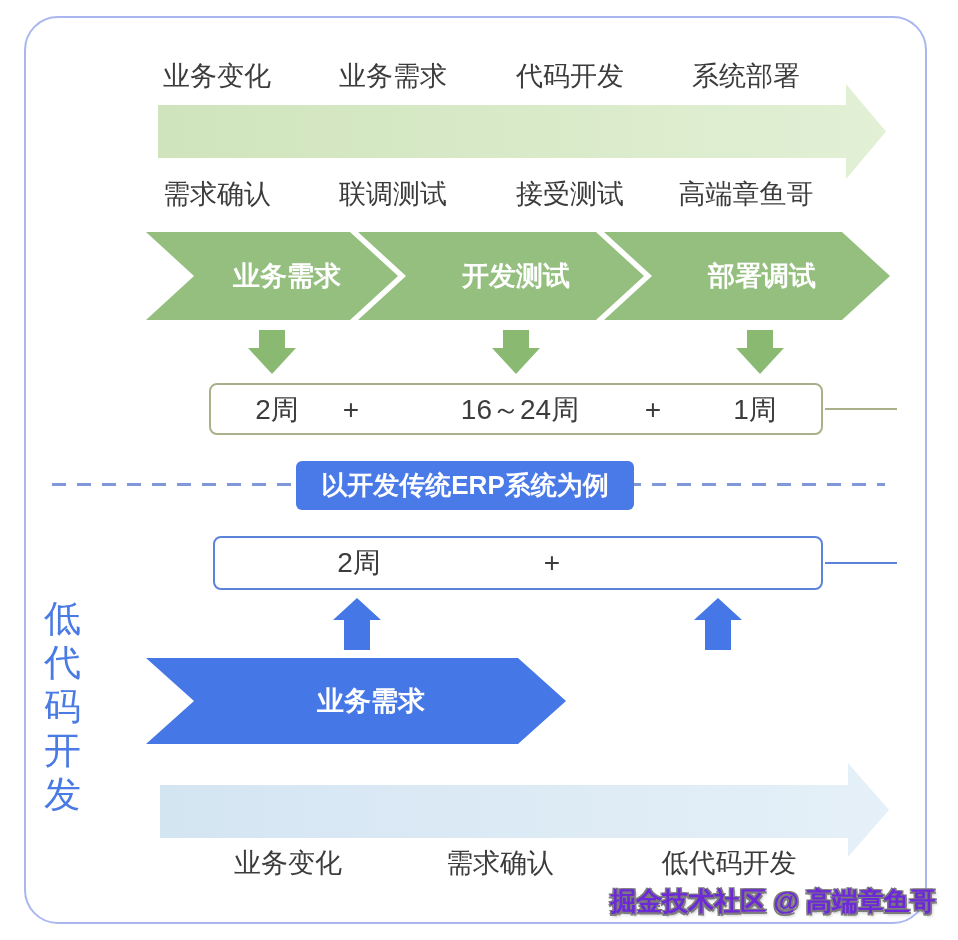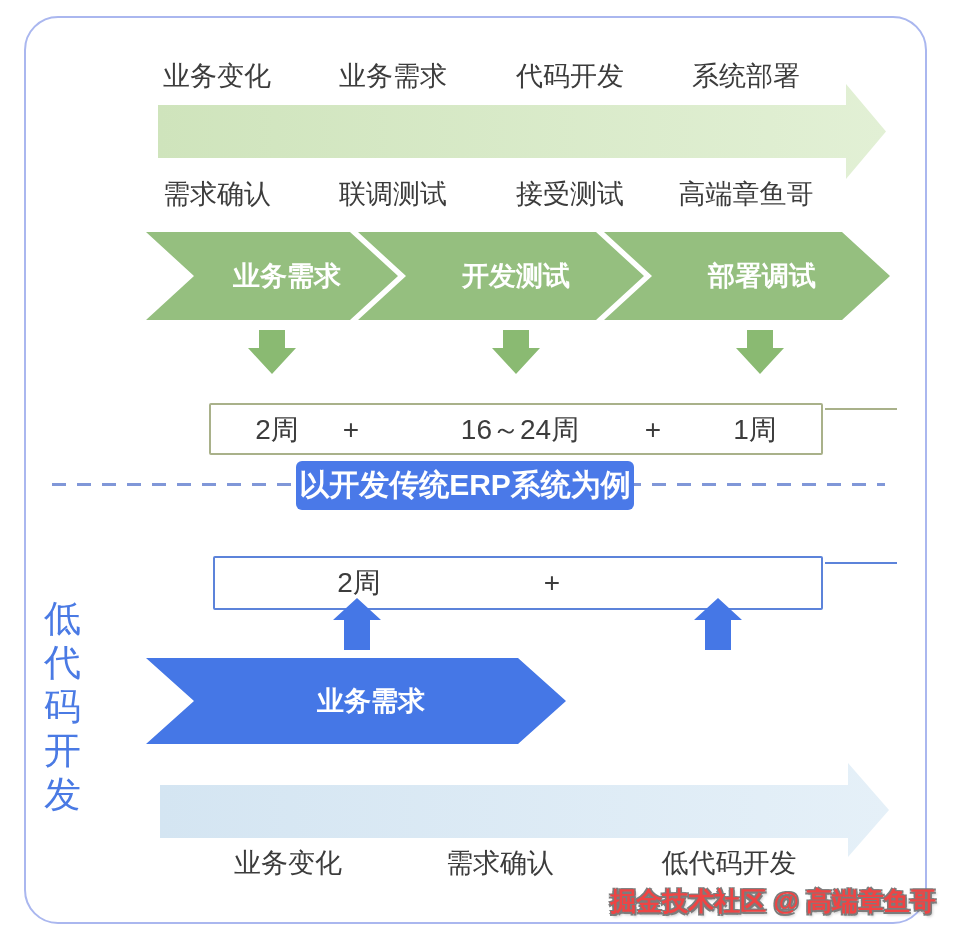--- a/index.html
+++ b/index.html
@@ -27,43 +27,43 @@
     padding-left:30px;box-sizing:border-box;color:#fff;font-weight:bold;font-size:27px;white-space:nowrap;
     clip-path:polygon(0 0, calc(100% - 48px) 0, 100% 50%, calc(100% - 48px) 100%, 0 100%, 48px 50%);
   }
   .chev.green{top:232px;background:var(--green_phase,#95bf7f);}
   .chev.blue{top:658px;height:86px;background:var(--blue_phase,#4577e6);}
   .arr-down{position:absolute;top:330px;width:48px;height:44px;}
   .arr-down polygon{fill:var(--green_arrow,#8aba72);}
   .arr-up{position:absolute;top:598px;width:48px;height:52px;}
   .arr-up polygon{fill:var(--blue_phase,#4577e6);}
   .durbox{
-    position:absolute;background:#fff;border-radius:2px;box-sizing:border-box;margin-top:20px;
+    position:absolute;background:#fff;border-radius:8px;box-sizing:border-box;
   }
   .durbox.olive{left:209px;top:383px;width:614px;height:52px;border:2px solid var(--olive,#a9b18a);}
   .durbox.blue{left:213px;top:536px;width:610px;height:54px;border:2px solid var(--blue_border,#5c83da);}
   .dur{
     position:absolute;transform:translateX(-50%);top:0;line-height:50px;
     font-size:28px;color:var(--label,#3c3c3c);white-space:nowrap;
   }
   .connector{position:absolute;height:2px;width:72px;left:825px;}
   .connector.olive{top:408px;background:var(--olive,#a9b18a);}
   .connector.blue{top:562px;background:var(--blue_border,#5c83da);}
   .dashline{
     position:absolute;left:52px;top:483px;width:833px;height:3px;
     background:repeating-linear-gradient(90deg,var(--dash,#8097d8) 0 14px,transparent 14px 25px);
   }
   .badge{
     position:absolute;left:296px;top:461px;width:338px;height:49px;z-index:2;
-    background:var(--blue,#4a79e8);border-radius:6px;color:#fff;font-weight:bold;font-size:30px;
+    background:var(--blue,#4a79e8);border-radius:6px;color:#fff;font-weight:bold;font-size:26px;
     display:flex;align-items:center;justify-content:center;white-space:nowrap;
   }
   .watermark{
     position:absolute;right:22px;top:884px;font-size:26px;font-weight:bold;white-space:nowrap;
-    color:#ef4444;
+    color:#6d28d9;
     text-shadow:-1.5px -1.5px 0 #7c7c7c,1.5px -1.5px 0 #7c7c7c,-1.5px 1.5px 0 #7c7c7c,1.5px 1.5px 0 #7c7c7c,2px 3px 3px rgba(0,0,0,.25);
   }
 </style>
 </head>
 <body>
 
 <div class="canvas">
   <div class="frame"></div>
 
 

